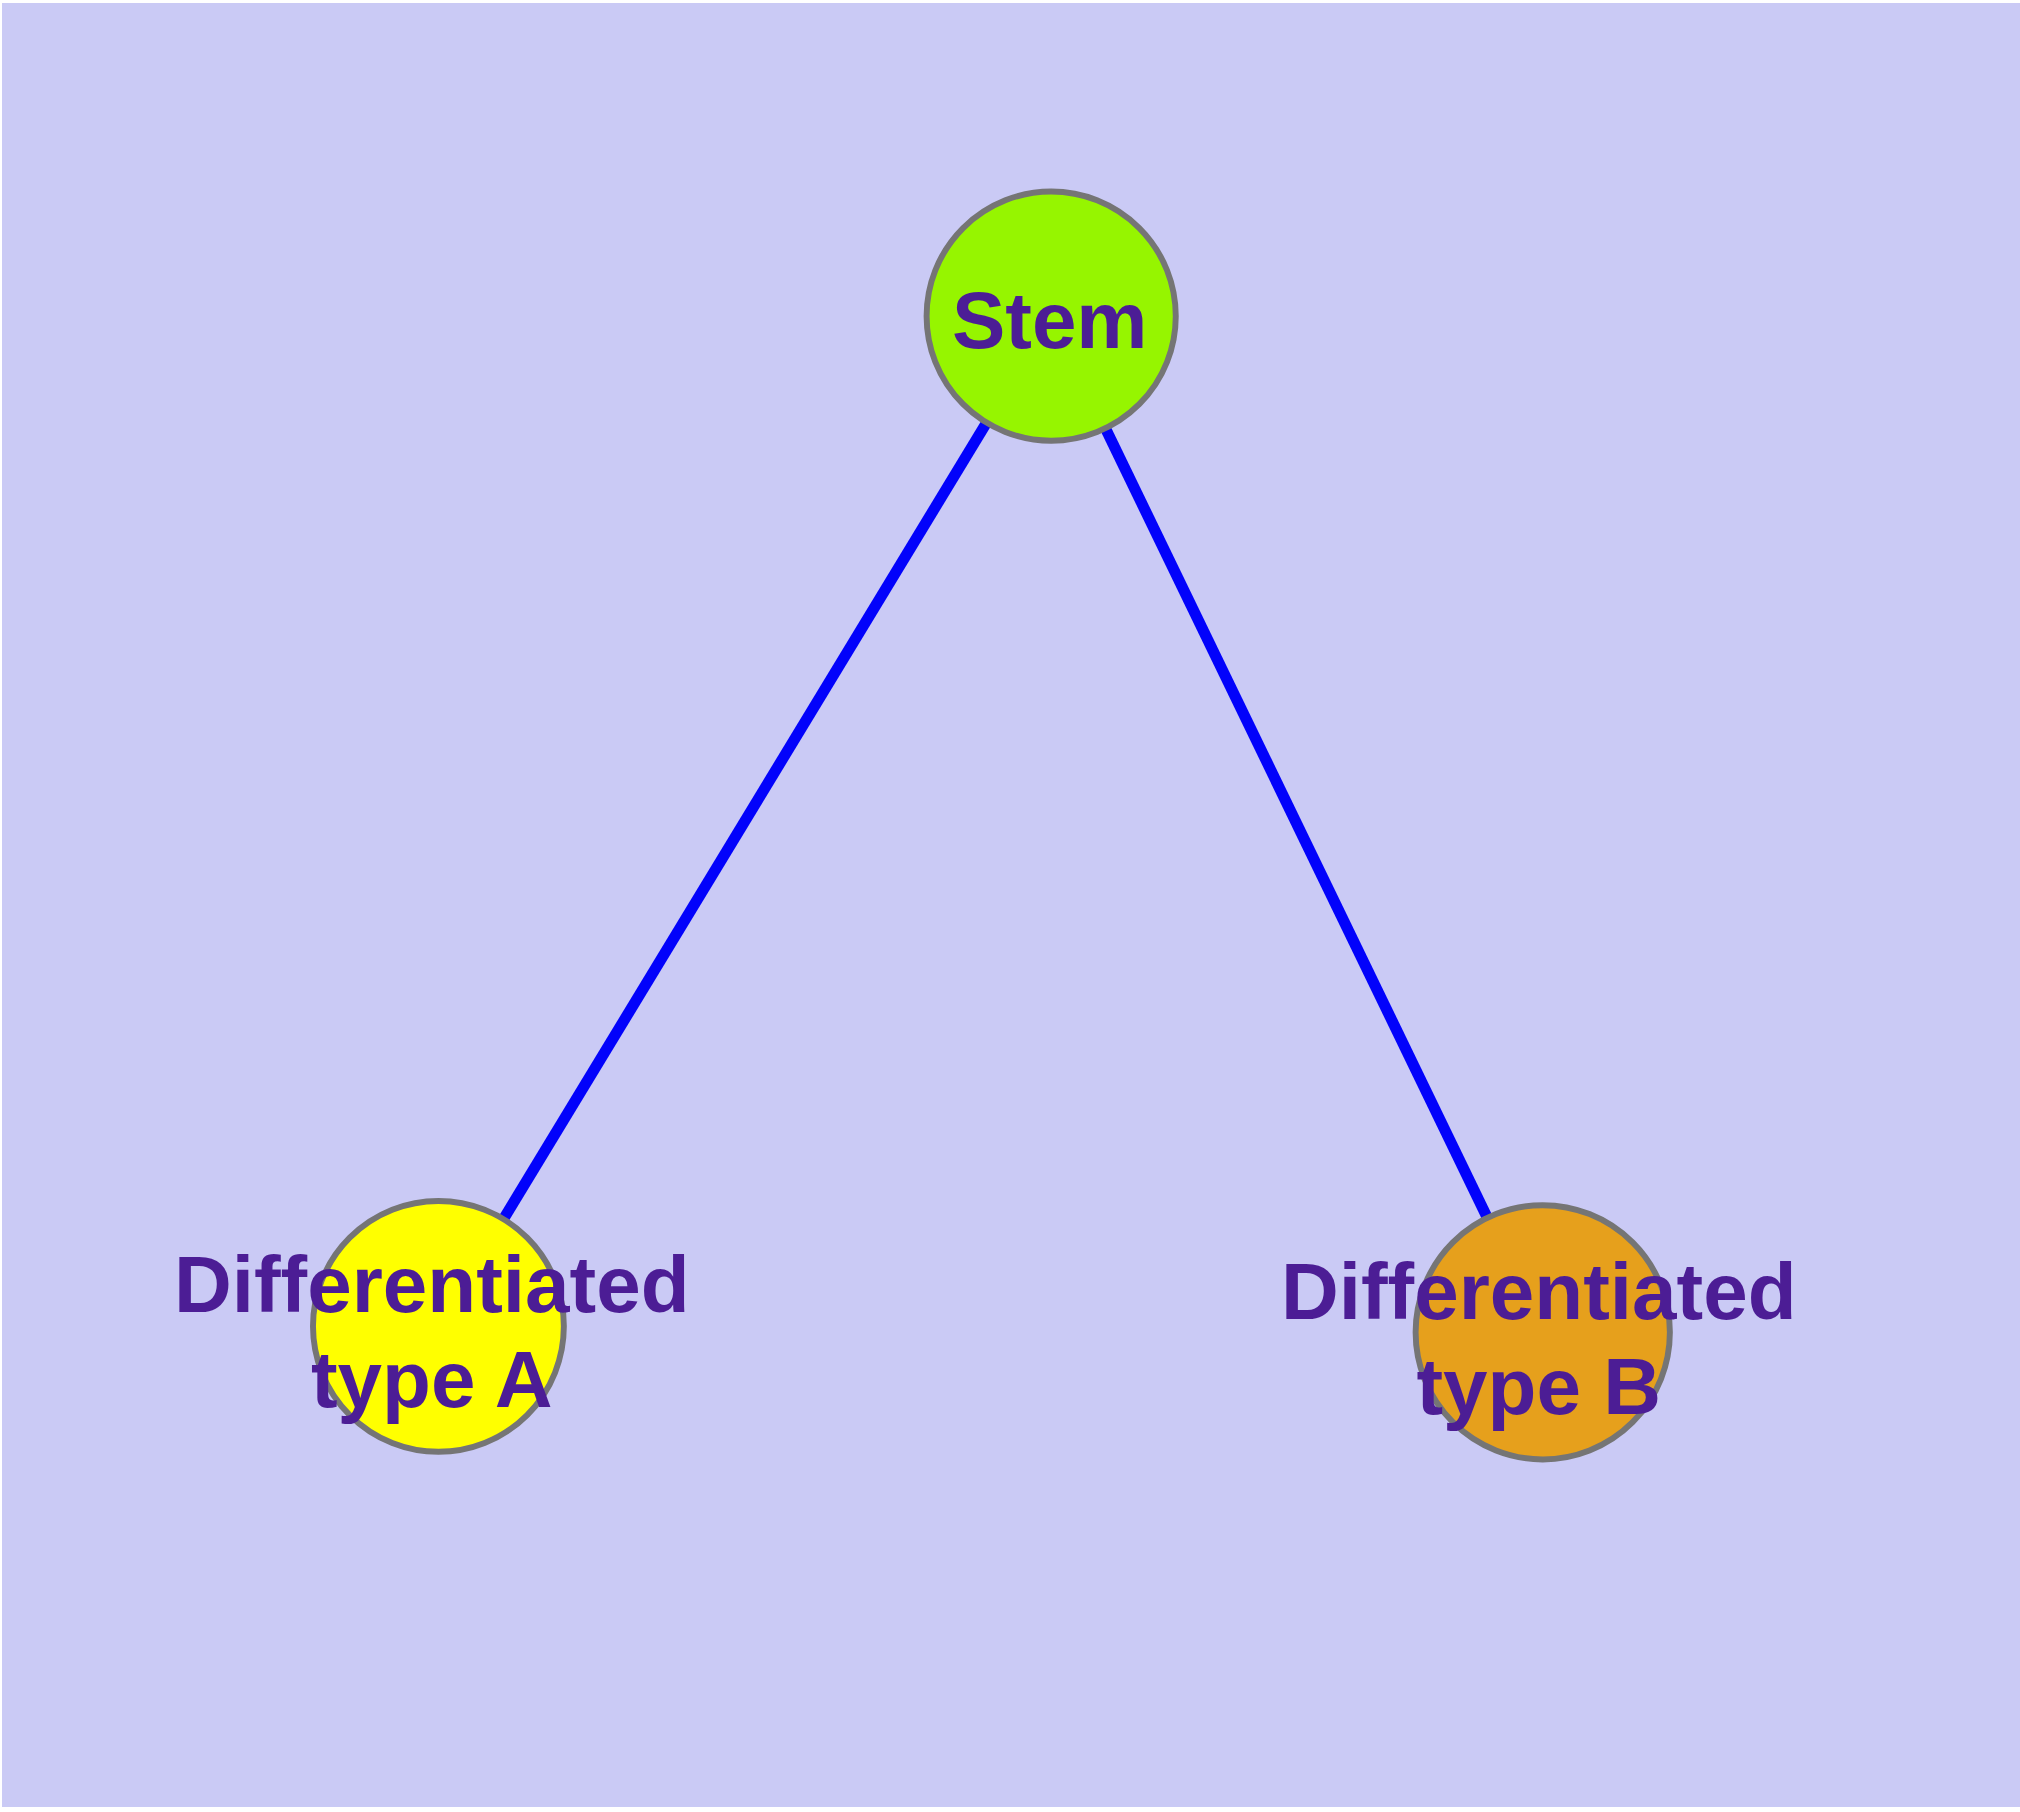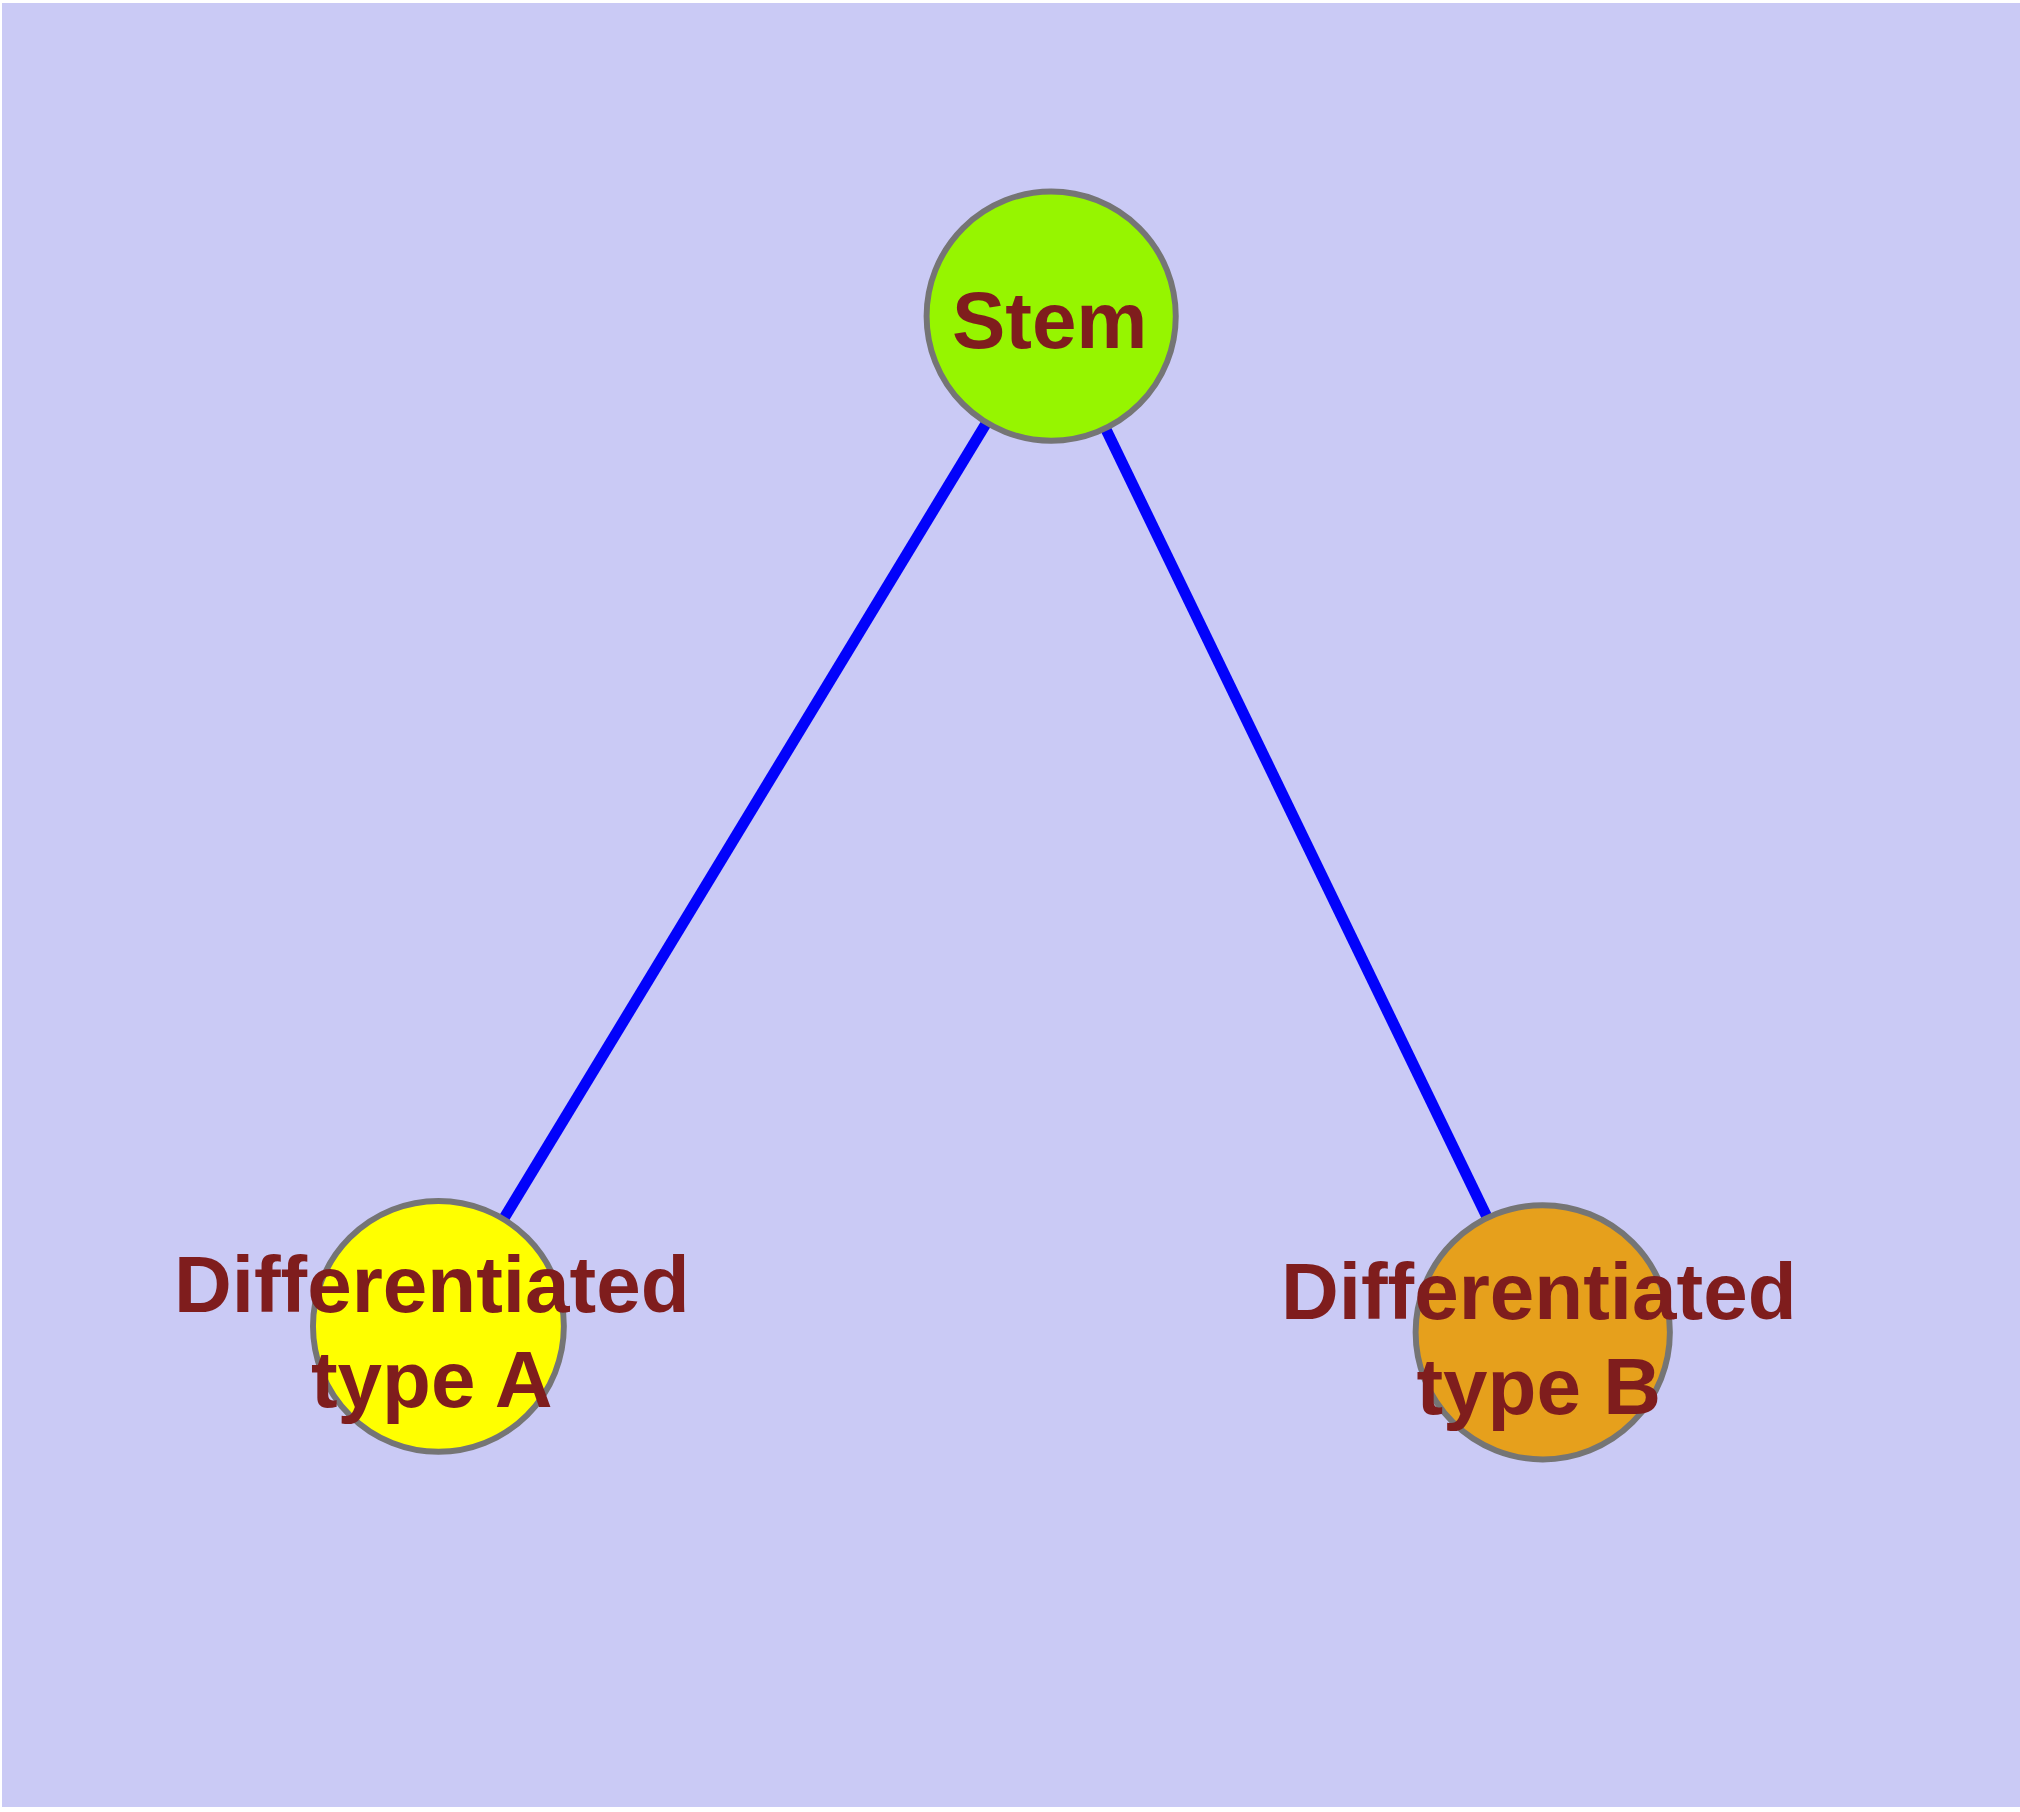--- a/index.html
+++ b/index.html
@@ -26,21 +26,21 @@
     width: 2021px;
     height: 1812px;
   }
   #labels { position: absolute; left: 0; top: 0; width: 100%; height: 100%; }
   .node-label {
     position: absolute;
     transform: translate(-50%, -50%);
     font-weight: bold;
     font-size: 80px;
     line-height: 95px;
-    color: #7f1d1d;
+    color: #4c1d95;
     text-align: center;
     white-space: pre-line;
   }
 </style>
 </head>
 <body style="background: rgb(255, 255, 255);">
 
 <div id="stage" style="background: rgb(202, 202, 245);">
   <svg id="graph-svg" viewBox="0 0 2384 2138" xmlns="http://www.w3.org/2000/svg">
       <line x1="1240" y1="373" x2="517" y2="1565" stroke="#0202FB" stroke-width="13"></line>

